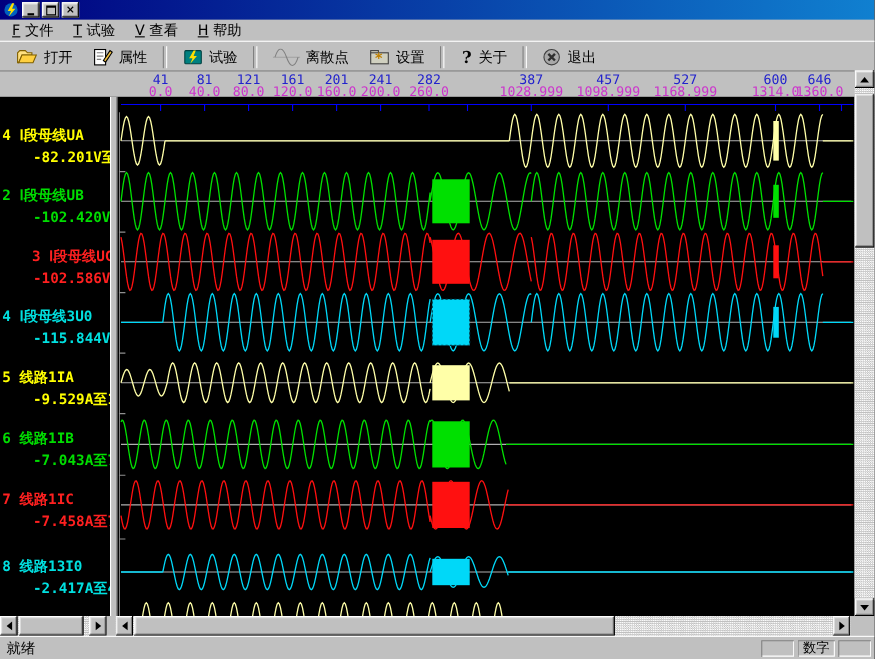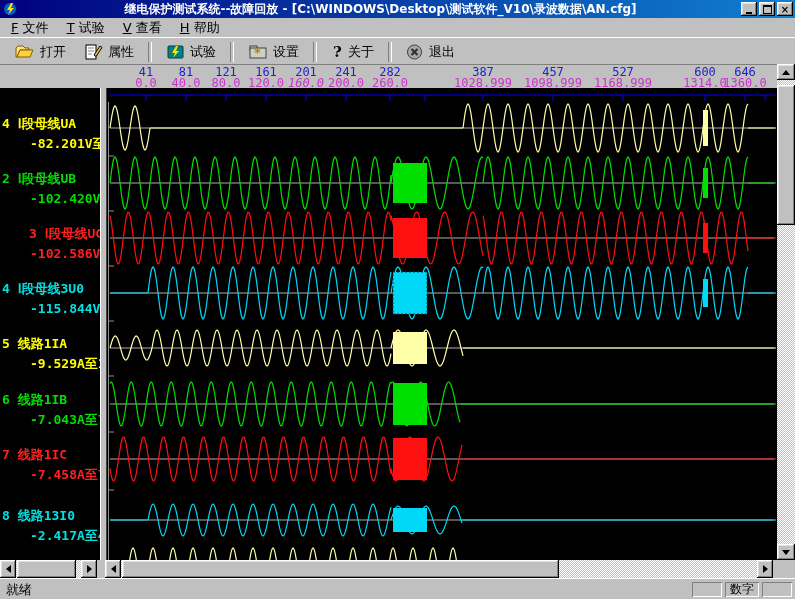--- a/index.html
+++ b/index.html
@@ -61,21 +61,20 @@
 </head>
 <body>
 
 <div id="titlebar" class="abs">
   <span style="margin:0 3px;display:flex">
     <svg width="14" height="14">
         <circle cx="7" cy="7" r="6" fill="#0060c0"></circle>
         <polygon points="8,1 4,8 7,8 5,13 11,6 8,6 10,1" fill="#ffe000"></polygon>
       </svg>
   </span>
-  <span id="title-text">继电保护测试系统--故障回放 - [C:\WINDOWS\Desktop\测试软件_V10\录波数据\AN.cfg]</span>
   <span class="winbtn">
       <span class="glyph-min"></span>
     </span>
   <span class="winbtn">
       <span class="glyph-restore"></span>
     </span>
   <span class="winbtn">×</span>
 </div>
 
 <div id="menubar" class="abs">
@@ -111,20 +110,29 @@
     <span class="tb-btn">
       <span style="display: flex;">
         <svg width="19" height="16">
           <rect x="2" y="2" width="15" height="12" rx="1" fill="#008080" stroke="#004040"></rect>
           <polygon points="10,2 6,9 9,9 7,14 13,7 10,7 12,2" fill="#ffe000"></polygon>
         </svg>
       </span>
       <span>试验</span>
     </span>
     <span class="tb-sep"></span>
+    <span class="tb-btn">
+      <span style="display: flex;">
+        <svg width="25" height="16">
+          <line x1="0" y1="8" x2="25" y2="8" stroke="#a0a0a0"></line>
+          <path d="M2 8 C5 -2,9 -2,12.5 8 C16 18,20 18,23 8" stroke="#808080" fill="none"></path>
+        </svg>
+      </span>
+      <span>离散点</span>
+    </span>
     <span class="tb-btn">
       <span style="display: flex;">
         <svg width="20" height="16">
           <rect x="2" y="2" width="7" height="4" fill="#d0d0c0" stroke="#404040"></rect>
           <rect x="2" y="4" width="16" height="10" fill="#d0d0c0" stroke="#404040"></rect>
           <text x="6" y="13" font-size="13" font-weight="bold" fill="#c08000">*</text>
         </svg>
       </span>
       <span>设置</span>
     </span>
@@ -152,21 +160,21 @@
 <div id="ruler" class="abs">
     <span class="ruler-sample" style="left: 146px;">41</span>
     <span class="ruler-time" style="left: 146px;">0.0</span>
     <span class="ruler-sample" style="left: 186px;">81</span>
     <span class="ruler-time" style="left: 186px;">40.0</span>
     <span class="ruler-sample" style="left: 226px;">121</span>
     <span class="ruler-time" style="left: 226px;">80.0</span>
     <span class="ruler-sample" style="left: 266px;">161</span>
     <span class="ruler-time" style="left: 266px;">120.0</span>
     <span class="ruler-sample" style="left: 306px;">201</span>
-    <span class="ruler-time" style="left: 306px; font-style: italic;">160.0</span>
+    <span class="ruler-time" style="left: 306px;">160.0</span>
     <span class="ruler-sample" style="left: 346px;">241</span>
     <span class="ruler-time" style="left: 346px;">200.0</span>
     <span class="ruler-sample" style="left: 390px;">282</span>
     <span class="ruler-time" style="left: 390px;">260.0</span>
     <span class="ruler-sample" style="left: 483px;">387</span>
     <span class="ruler-time" style="left: 483px;">1028.999</span>
     <span class="ruler-sample" style="left: 553px;">457</span>
     <span class="ruler-time" style="left: 553px;">1098.999</span>
     <span class="ruler-sample" style="left: 623px;">527</span>
     <span class="ruler-time" style="left: 623px;">1168.999</span>

